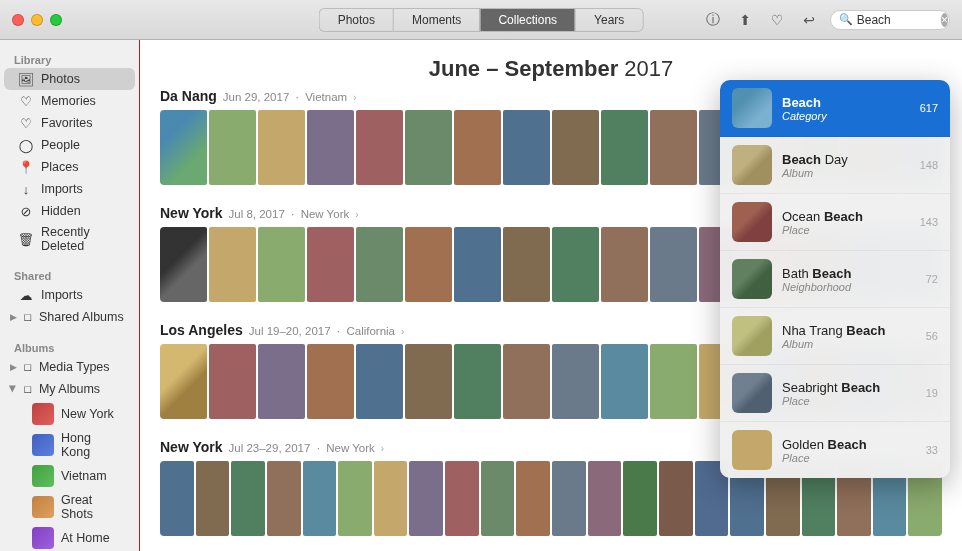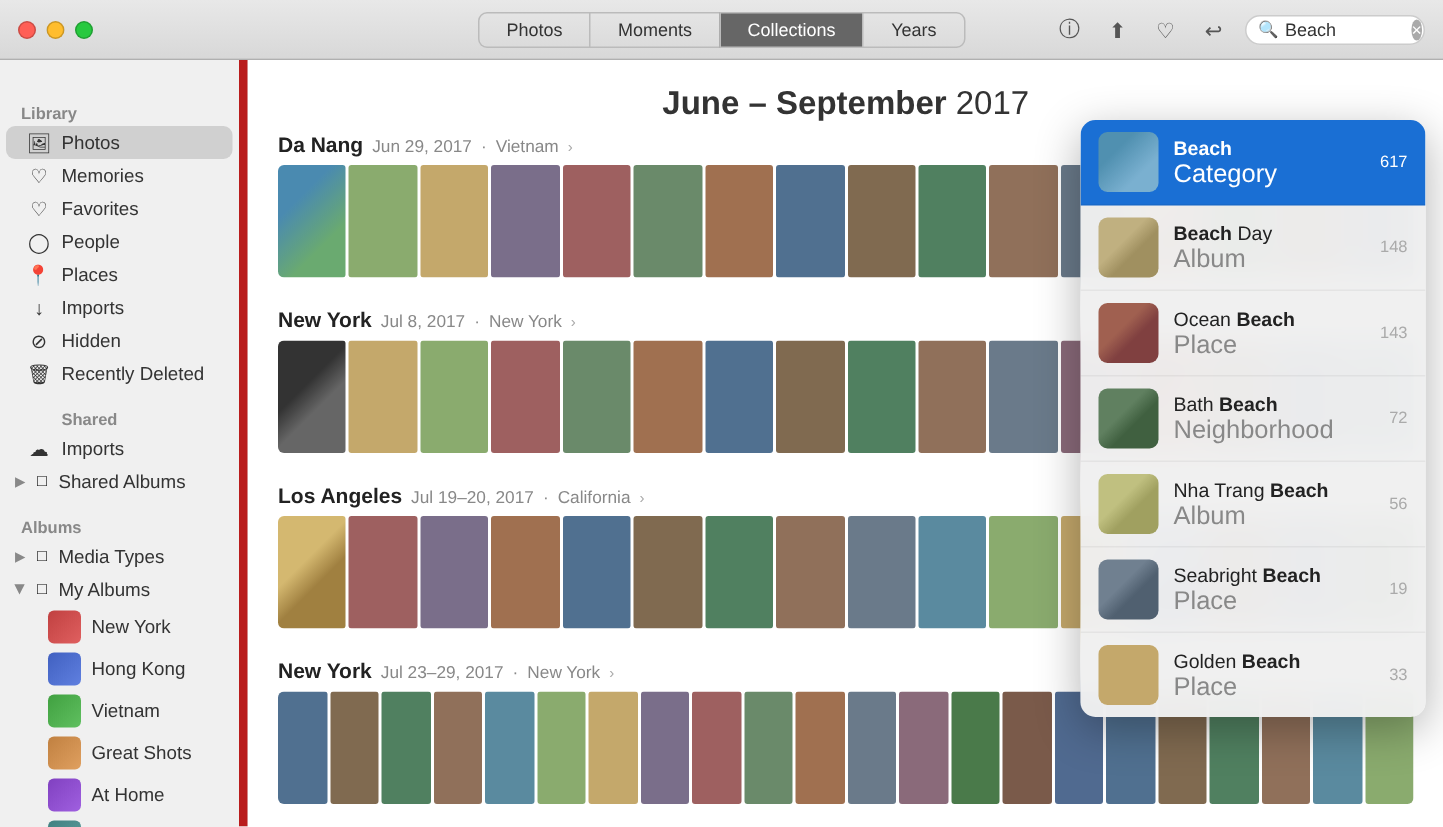--- a/index.html
+++ b/index.html
@@ -113,25 +113,25 @@
 
     
     .main-layout {
       display: flex;
       flex: 1;
       overflow: hidden;
     }
 
     
     .sidebar {
-      width: 165px;
+      width: 140px;
       background: #f0f0f0;
-      border-right: 6px solid #b91c1c;
+      border-right: 1px solid #b91c1c;
       overflow-y: auto;
-      padding: 24px 0;
+      padding: 8px 0;
       flex-shrink: 0;
     }
     .sidebar-section-label {
       font-size: 11px;
       font-weight: 600;
       color: #888;
       padding: 6px 14px 2px 14px;
       text-transform: none;
     }
     .sidebar-item {
@@ -271,22 +271,23 @@
       background: #bbb;
     }
     .item-info { flex: 1; }
     .item-title {
       font-size: 13px;
       font-weight: 500;
       color: #222;
     }
     .item-title span { font-weight: 700; }
     .item-sub {
-      font-size: 17px;
+      font-size: 11px;
       color: #888;
+      font-style: italic;
     }
     .item-count {
       font-size: 11px;
       color: #aaa;
       flex-shrink: 0;
     }
 
     
     .c1 { background: #5a8a9f; }
     .c2 { background: #8aab6e; }
@@ -389,21 +390,21 @@
     </div>
     <div class="sidebar-item">
       <div class="sidebar-icon">⊘</div>
       <span>Hidden</span>
     </div>
     <div class="sidebar-item">
       <div class="sidebar-icon">🗑</div>
       <span>Recently Deleted</span>
     </div>
 
-    <div class="sidebar-section-label" style="margin-top:8px;margin-left:27px;">Shared</div>
+    <div class="sidebar-section-label" style="margin-top:8px;">Shared</div>
     <div class="sidebar-item">
       <div class="sidebar-icon">☁</div>
       <span>Imports</span>
     </div>
     <div class="sidebar-expand-row">
       <span class="tree-arrow">▶</span>
       <div class="sidebar-icon" style="font-size:11px;">□</div>
       <span style="font-size:12.5px;color:#333;">Shared Albums</span>
     </div>
 

